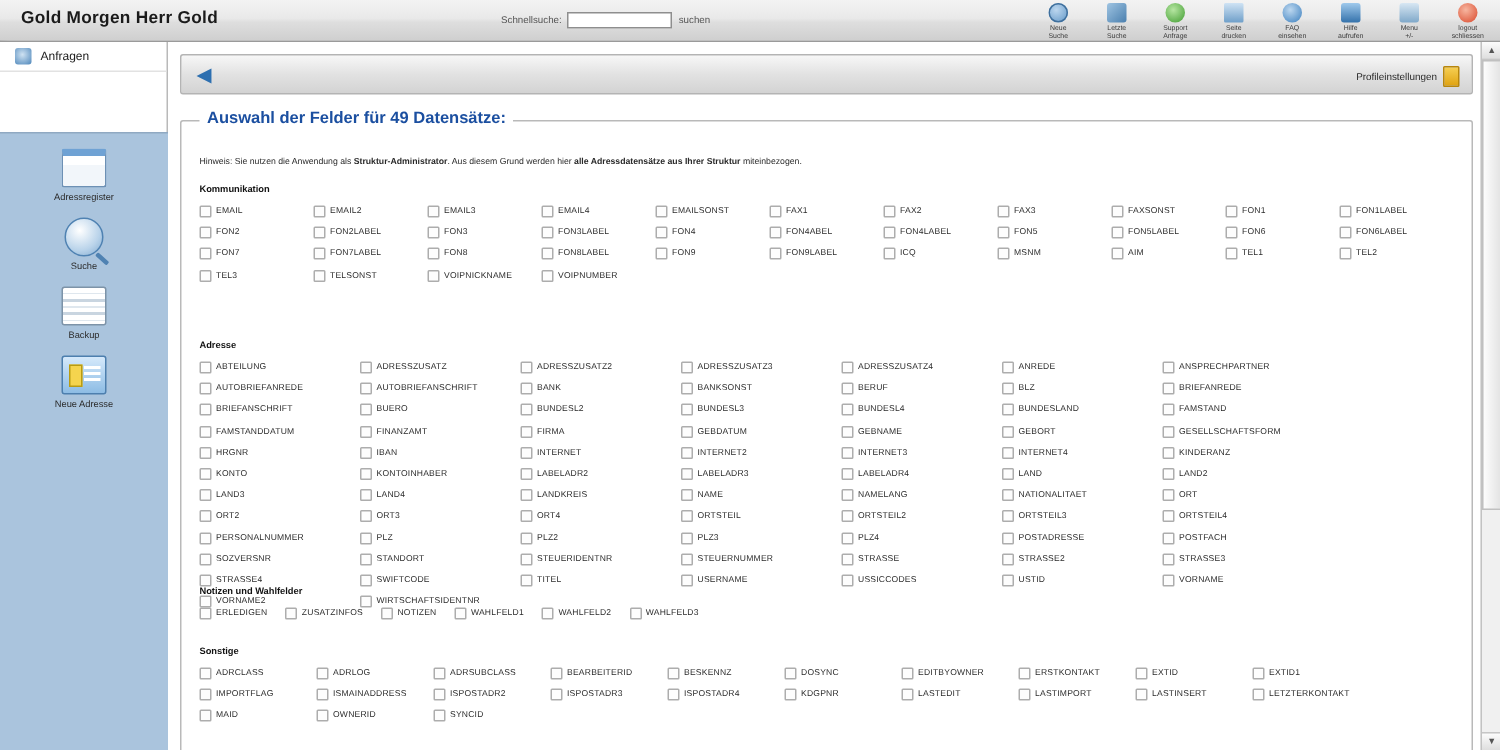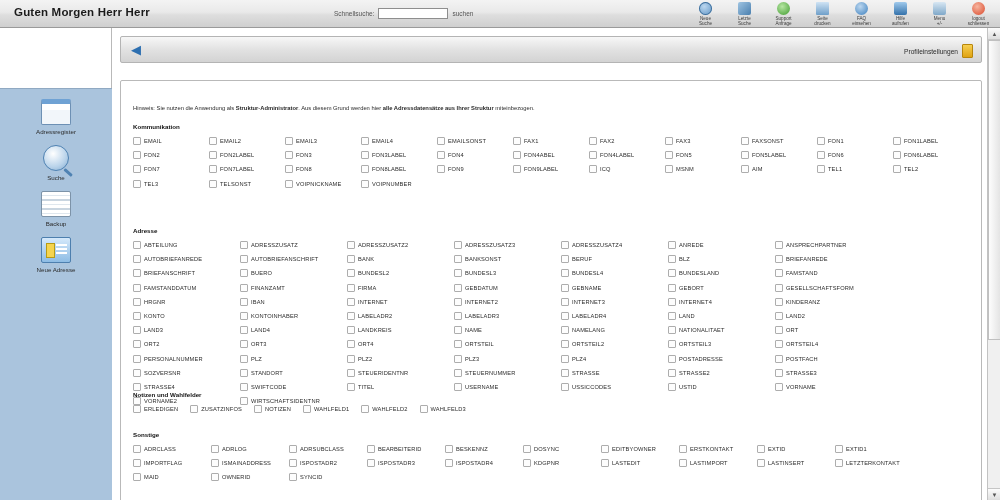--- a/index.html
+++ b/index.html
@@ -203,21 +203,21 @@
     width: 5px; height: 150px; background: #b7b7b7; border-radius: 2px;
   }
   .edge-fade { position:absolute; left:0; top:0; width:6px; height:500px; background:linear-gradient(to right,#d6d6d6,#ffffff); }
 </style>
 </head>
 <body>
 
 <div class="edge-fade"></div>
 
 <div id="topbar">
-  <div id="greeting">Guten Morgen Herr Herr</div>
+  <div id="greeting">Gold Morgen Herr Gold</div>
 
   <div id="quicksearch">
     <span class="qs-label">Schnellsuche:</span>
     <input class="qs-input" type="text" value="" style="">
     <span class="qs-go">suchen</span>
   </div>
 
   <div id="toolbar">
       <div class="tb-item">
         <span class="tb-ico ico-mag"></span>
@@ -256,20 +256,24 @@
       </div>
       <div class="tb-item">
         <span class="tb-ico ico-out"></span>
         <span class="tb-lbl">logout
 schliessen</span>
       </div>
     </div>
 </div>
 
 <div id="sidebar">
+  <div class="nav-row">
+    <span class="n-ico ni-anfr"></span>
+    <span class="n-lbl">Anfragen</span>
+  </div>
 
   <div id="subpanel">
     <div class="sub-item">
       <div class="sub-ico si-register"></div>
       <div class="sub-lbl">Adressregister</div>
     </div>
     <div class="sub-item">
       <div class="sub-ico si-suche"></div>
       <div class="sub-lbl">Suche</div>
     </div>
@@ -288,20 +292,21 @@
 
   <div id="profilebar">
     <div id="backarrow">◀</div>
     <div id="profile-settings">
       <span class="ps-lbl">Profileinstellungen</span>
       <span class="ps-ico"></span>
     </div>
   </div>
 
   <div id="fields-box">
+    <div id="fields-legend">Auswahl der Felder für 49 Datensätze:</div>
 
     <div id="hint">
       <span>Hinweis: Sie nutzen die Anwendung als </span><b>Struktur-Administrator</b><span>. Aus diesem Grund werden hier </span><b>alle Adressdatensätze aus Ihrer Struktur</b><span> miteinbezogen.</span>
     </div>
 
     <div class="group" id="grp-komm" style="top:42px;">
       <div class="group-title">Kommunikation</div>
       <div class="cb-grid">
           <label class="cb">
             <input type="checkbox" style="">

